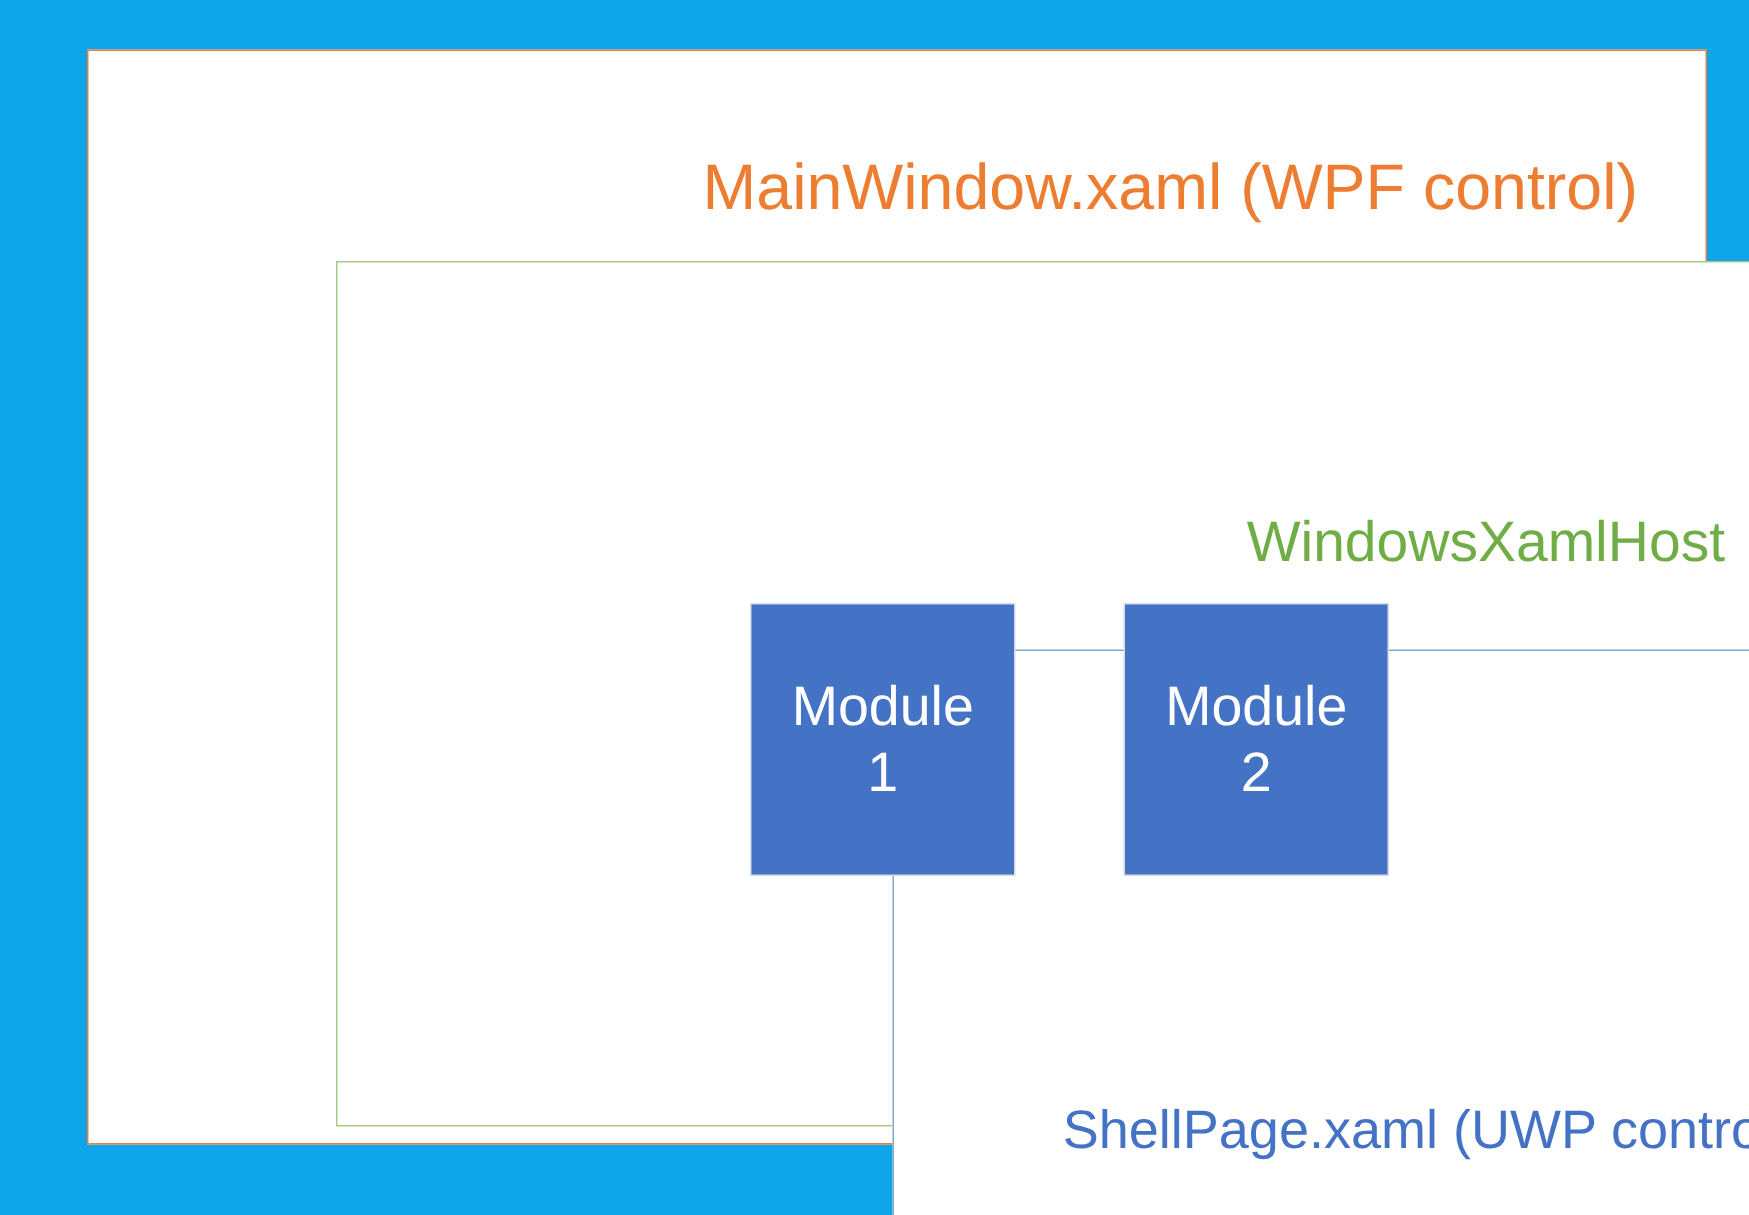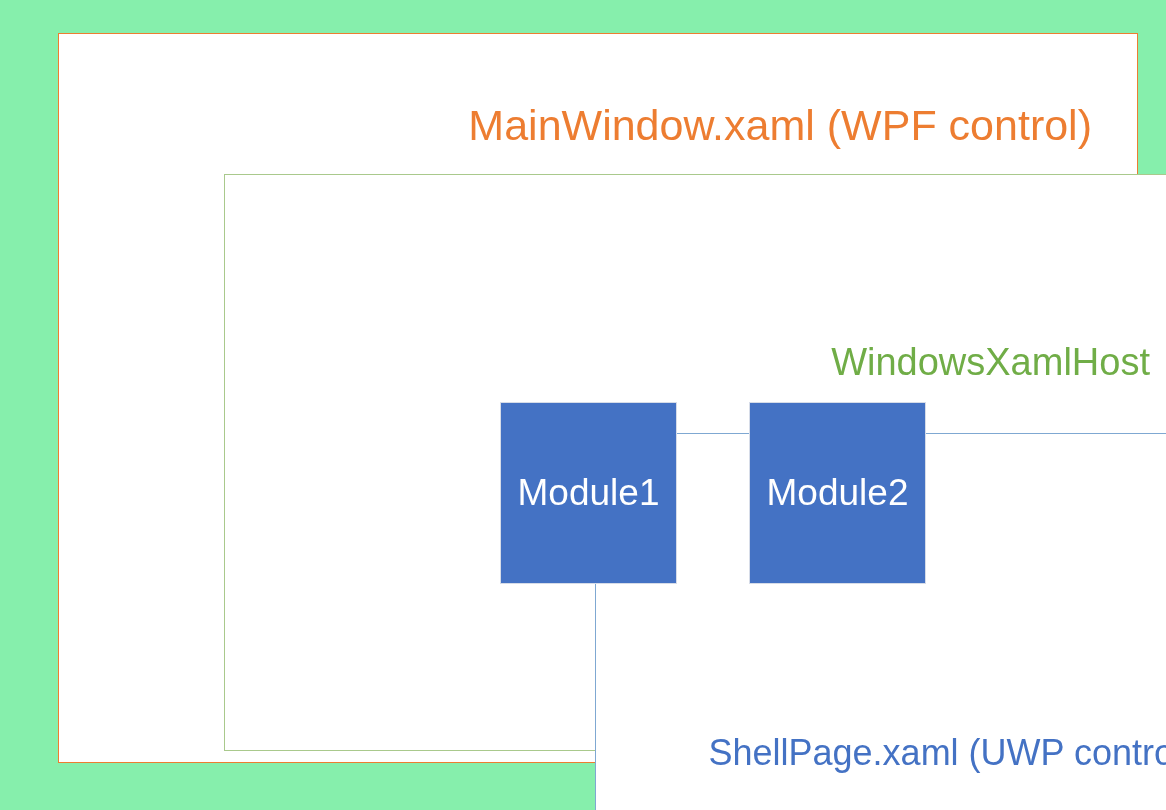--- a/index.html
+++ b/index.html
@@ -11,21 +11,21 @@
     width: 1166px;
     height: 810px;
     font-family: "Liberation Sans", sans-serif;
     overflow: hidden;
   }
 
   #canvas {
     position: relative;
     width: 1166px;
     height: 810px;
-    background: #86efac;
+    background: #0ea5e9;
   }
 
   
   .box-outer {
     position: absolute;
     left: 58px;
     top: 33px;
     width: 1080px;
     height: 730px;
     box-sizing: border-box;
@@ -89,21 +89,21 @@
   }
 
   
   .module {
     position: absolute;
     width: 175px;
     height: 180px;
     background: #4472C4;
     box-shadow: 0 0 0 1px #D6DCE8;
     display: flex;
-    flex-direction: row;
+    flex-direction: column;
     align-items: center;
     justify-content: center;
     color: #ffffff;
     font-size: 37px;
     line-height: 1.18;
     top: 403px;
   }
   .module-1 { left: 501px; }
   .module-2 { left: 750px; }
 

